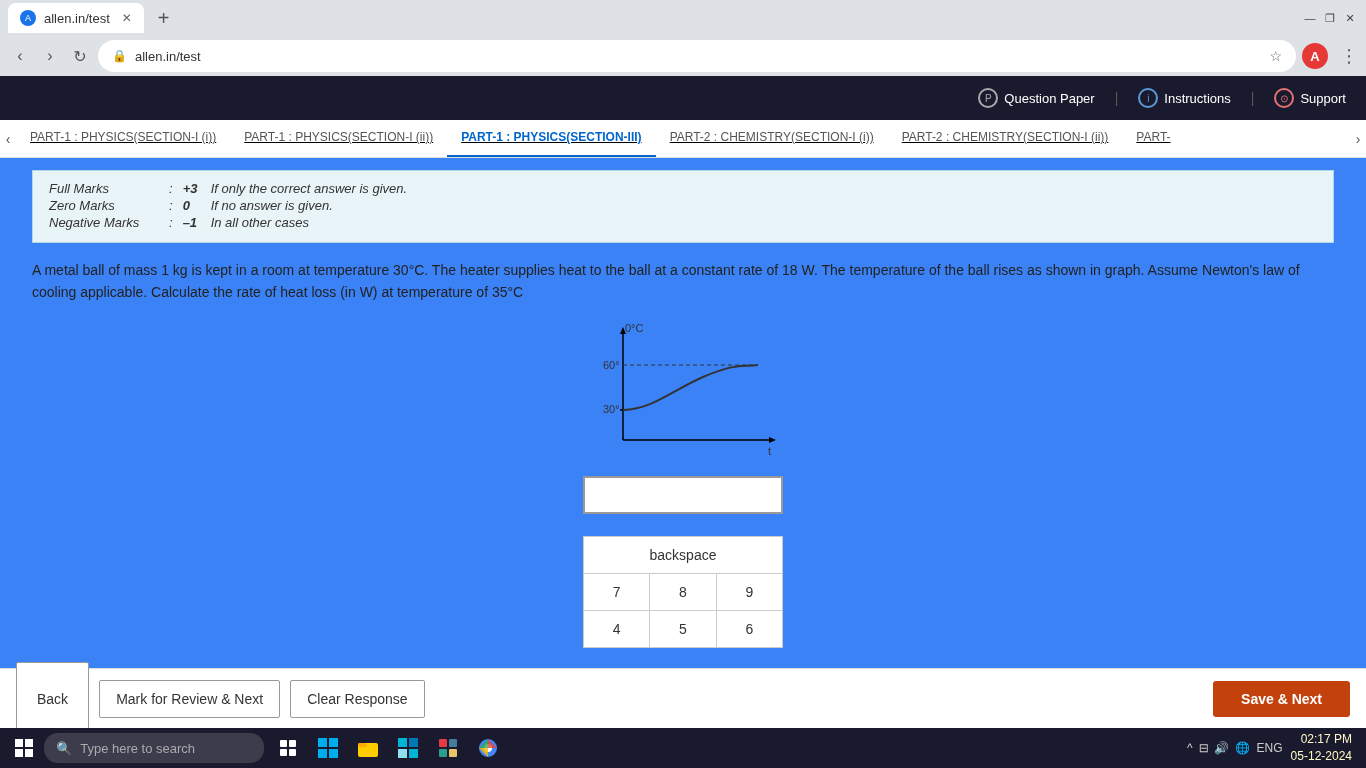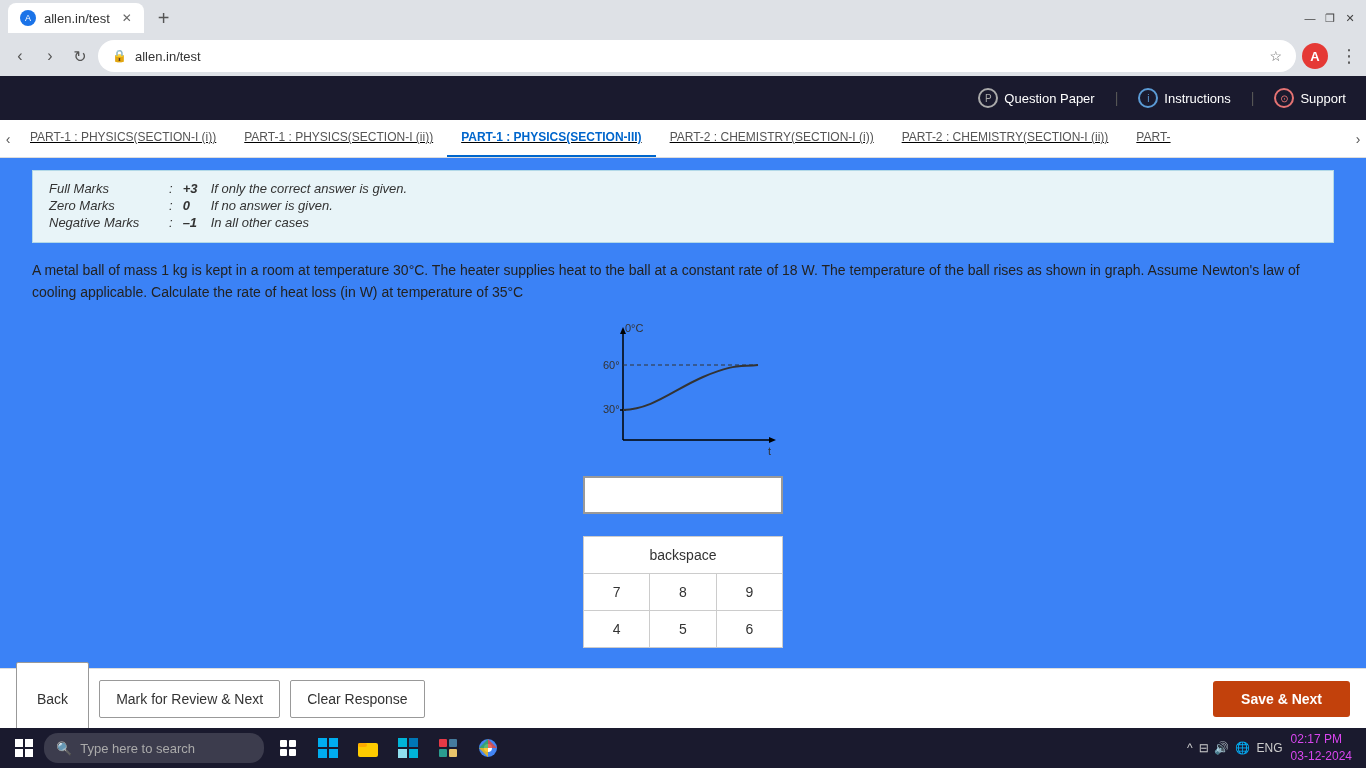--- a/index.html
+++ b/index.html
@@ -70,21 +70,21 @@
     
     .taskbar { display: flex; align-items: center; background: #1a1a2e; height: 40px; padding: 0 6px; gap: 2px; position: fixed; bottom: 0; width: 1366px; }
     .taskbar-start { width: 36px; height: 36px; display: flex; align-items: center; justify-content: center; cursor: pointer; }
     .taskbar-search { display: flex; align-items: center; background: rgba(255,255,255,0.15); border-radius: 14px; padding: 4px 12px; gap: 8px; min-width: 220px; height: 30px; cursor: text; }
     .taskbar-search-icon { color: #aaa; font-size: 13px; }
     .taskbar-search-text { color: #aaa; font-size: 13px; }
     .taskbar-icons { display: flex; gap: 4px; margin-left: 4px; }
     .taskbar-icon { width: 36px; height: 36px; display: flex; align-items: center; justify-content: center; cursor: pointer; border-radius: 4px; }
     .taskbar-right { margin-left: auto; display: flex; align-items: center; gap: 8px; padding-right: 8px; }
     .taskbar-sys { display: flex; gap: 6px; align-items: center; color: #ccc; font-size: 12px; }
-    .taskbar-time { color: #d946ef; font-size: 12px; }
+    .taskbar-time { color: #fef9c3; font-size: 12px; text-align: right; }
     .taskbar-time div { line-height: 1.4; }
 
     
     .win-logo { display: grid; grid-template-columns: 1fr 1fr; gap: 2px; width: 18px; height: 18px; }
     .win-logo div { background: white; }
 
     
     ::-webkit-scrollbar { width: 8px; }
     ::-webkit-scrollbar-track { background: #f1f1f1; }
     ::-webkit-scrollbar-thumb { background: #ccc; border-radius: 4px; }
@@ -302,16 +302,16 @@
   <div class="taskbar-right">
     <div class="taskbar-sys">
       <span>^</span>
       <span>⊟</span>
       <span>🔊</span>
       <span>🌐</span>
       <span>ENG</span>
     </div>
     <div class="taskbar-time">
       <div>02:17 PM</div>
-      <div>03-12-2024</div>
+      <div>05-12-2024</div>
     </div>
   </div>
 </div>
 
 </body></html>

